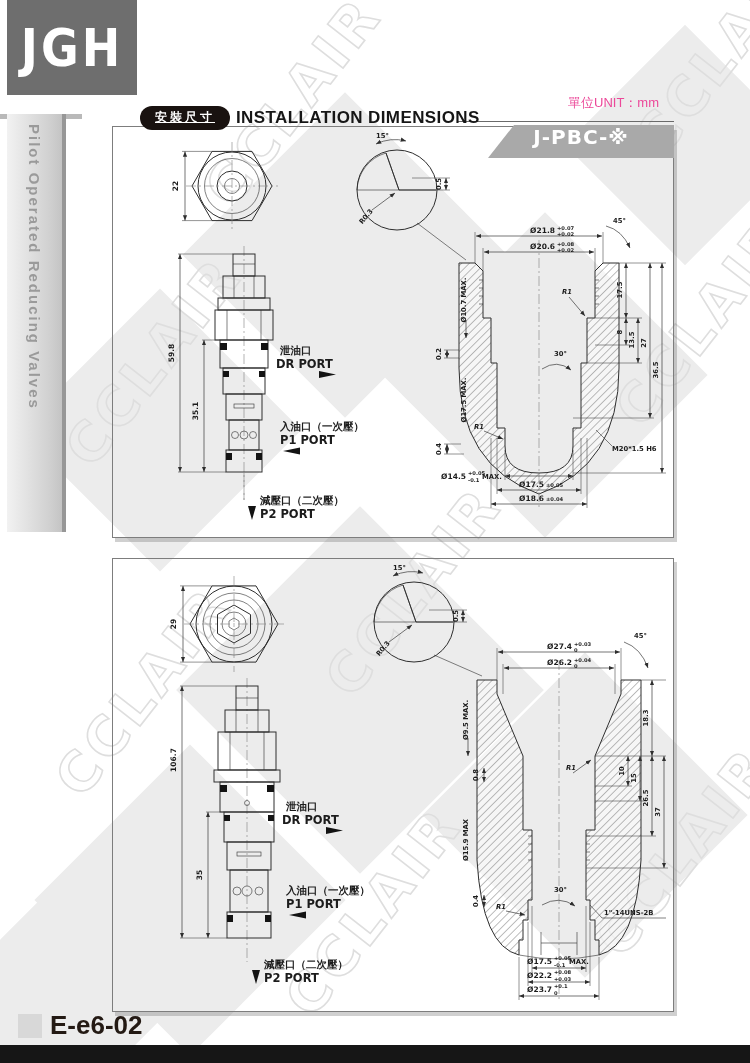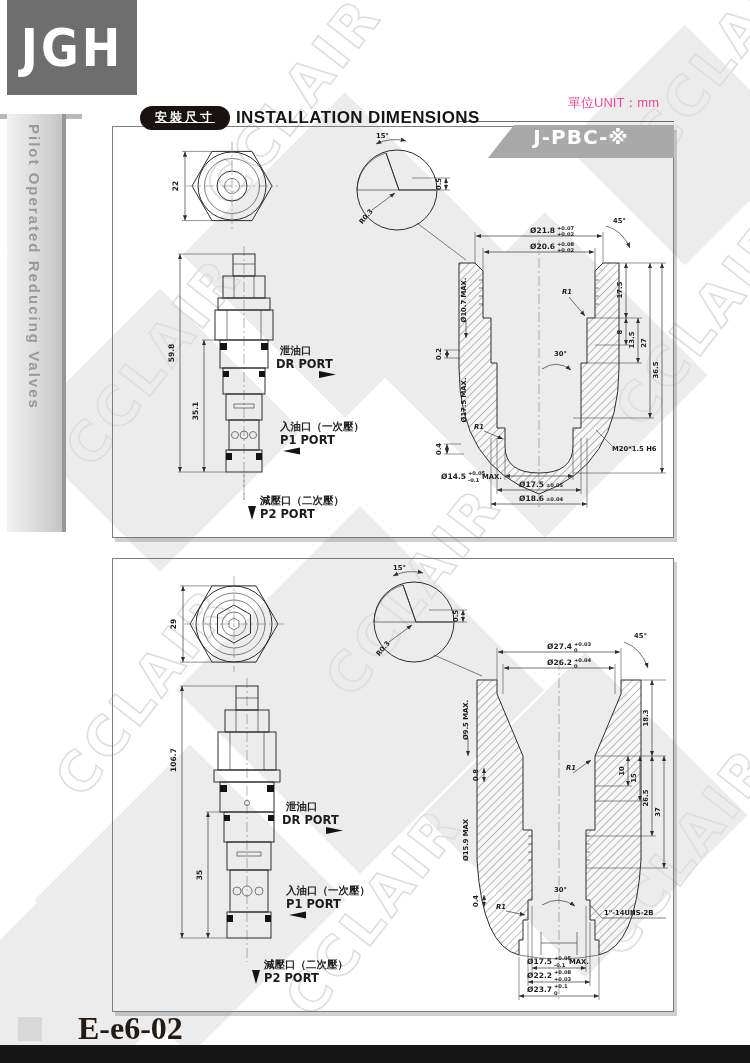--- a/index.html
+++ b/index.html
@@ -37,21 +37,21 @@
   .panel1{top:126px;height:410px;}
   .panel2{top:558px;height:452px;}
   .banner{position:absolute;top:-2px;right:-1px;width:186px;height:33px;background:#a9a9a9;
       clip-path:polygon(14% 0,100% 0,100% 100%,0 100%);display:flex;
       justify-content:center;z-index:5;}
   .banner span{color:#fff;font-weight:800;font-size:20px;letter-spacing:1px;
       font-family:"DejaVu Sans",sans-serif;}
   
   .footer-code{position:absolute;left:18px;top:1010px;display:flex;align-items:center;z-index:3;}
   .footer-sq{width:24px;height:24px;background:#d8d8d8;margin-right:8px;}
-  .footer-text{font-family:Liberation Serif, serif;font-weight:800;font-size:32px;color:#241a14;margin-left:28px;}
+  .footer-text{font-family:Liberation Sans, sans-serif;font-weight:800;font-size:26px;color:#241a14;}
   .bottom-bar{position:absolute;left:0;bottom:0;width:750px;height:18px;background:#161616;z-index:3;}
   
   svg{position:absolute;left:1px;top:1px;}
   .ln{stroke:#2e2e2e;stroke-width:1;fill:none}
   .lt{stroke:#2e2e2e;stroke-width:.6;fill:none}
   .cl{stroke:#808080;stroke-width:.6;fill:none;stroke-dasharray:10 3 2 3}
   .dim{stroke:#3a3a3a;stroke-width:.7;fill:none}
   .ext{stroke:#3a3a3a;stroke-width:.55;fill:none}
   .blk{fill:#131313;stroke:none}
   text{fill:#1c1c1c}

